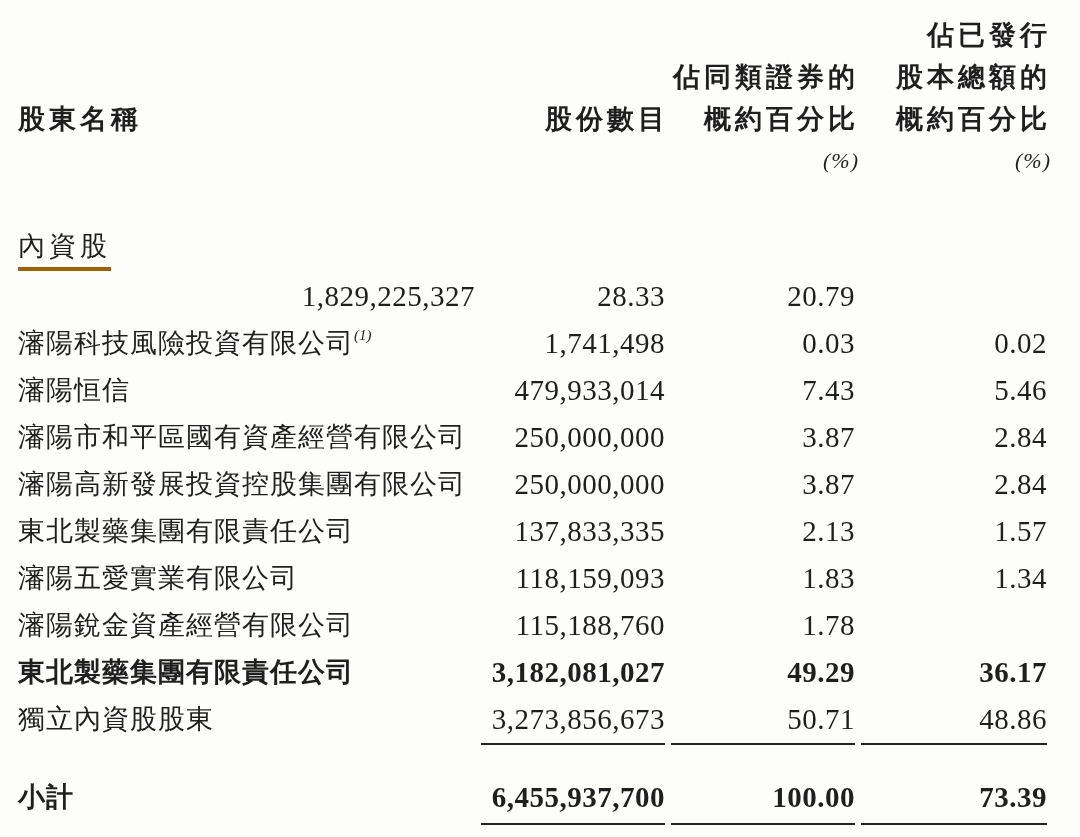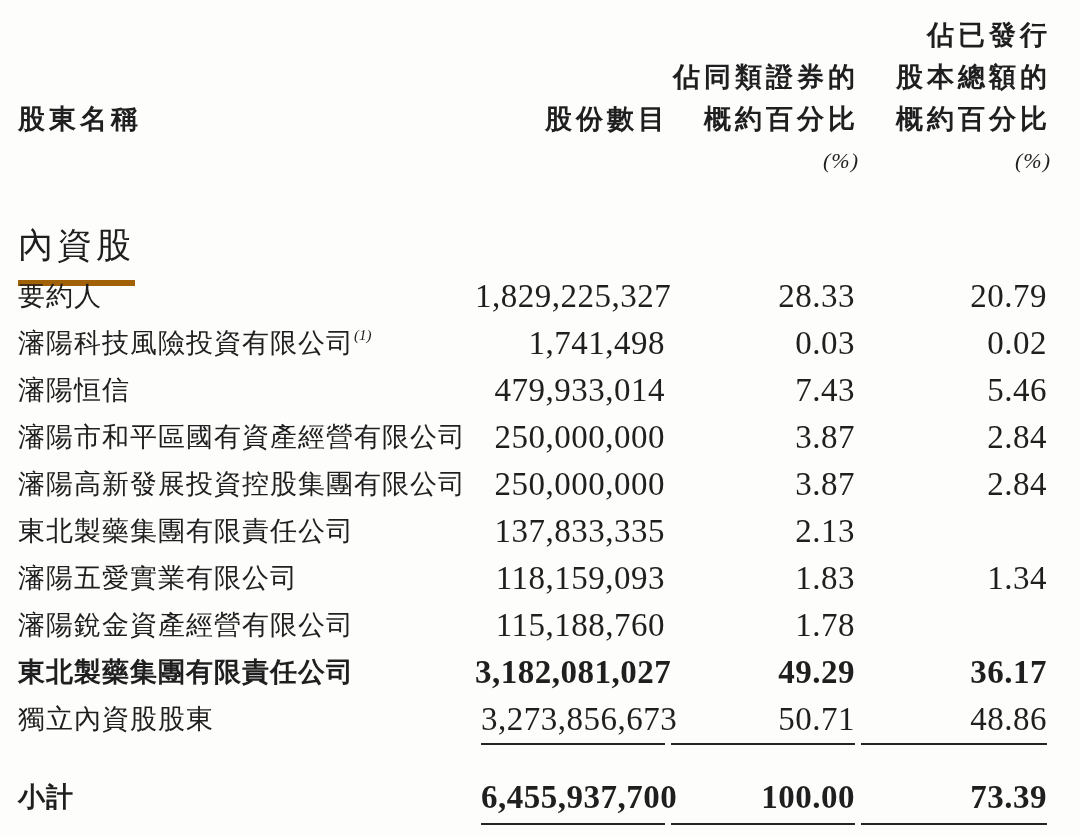--- a/index.html
+++ b/index.html
@@ -42,38 +42,38 @@
     font-style: italic;
     font-size: 22px;
     letter-spacing: 1px;
     margin-right: 0;
   }
   .pad1 { padding-bottom: 42px; }
   
   .section-row { margin-top: 44px; height: 47px; }
   .section-label {
     display: inline-block;
-    font-size: 35px;
+    font-size: 27px;
     letter-spacing: 4px;
     line-height: 40px;
-    border-bottom: 6px solid #a16207;
-    padding-bottom: 14px;
+    border-bottom: 4px solid #a16207;
+    padding-bottom: 1px;
     white-space: nowrap;
   }
   
   .row { height: 47px; }
   .c {
     line-height: 47px;
     font-size: 27px;
     white-space: nowrap;
   }
   .c.name { letter-spacing: 1px; }
   .c.num {
     text-align: right;
-    font-size: 33px;
+    font-size: 29px;
     letter-spacing: 0.5px;
   }
   .bold .c, .c.bold { font-weight: bold; }
   .ruled { border-bottom: 2px solid #242424; margin-left: 6px; }
   sup.fn {
     font-style: italic;
     font-size: 15px;
     letter-spacing: 0;
     line-height: 0;
     vertical-align: 12px;
@@ -105,21 +105,20 @@
       <div class="hline">概約百分比</div>
       <div class="hline unit">(%)</div>
     </div>
   </div>
 
   <div class="section-row">
     <span class="section-label">內資股</span>
   </div>
 
   <div class="grid row">
-    <div class="c name">要約人</div>
     <div class="c num">1,829,225,327</div>
     <div class="c num">28.33</div>
     <div class="c num">20.79</div>
   </div>
 
   <div class="grid row">
     <div class="c name"><span>瀋陽科技風險投資有限公司</span><sup class="fn">(1)</sup></div>
     <div class="c num">1,741,498</div>
     <div class="c num">0.03</div>
     <div class="c num">0.02</div>
@@ -143,20 +142,21 @@
     <div class="c name">瀋陽高新發展投資控股集團有限公司</div>
     <div class="c num">250,000,000</div>
     <div class="c num">3.87</div>
     <div class="c num">2.84</div>
   </div>
 
   <div class="grid row">
     <div class="c name">東北製藥集團有限責任公司</div>
     <div class="c num">137,833,335</div>
     <div class="c num">2.13</div>
+    <div class="c num">1.57</div>
   </div>
 
   <div class="grid row">
     <div class="c name">瀋陽五愛實業有限公司</div>
     <div class="c num">118,159,093</div>
     <div class="c num">1.83</div>
     <div class="c num">1.34</div>
   </div>
 
   <div class="grid row">

